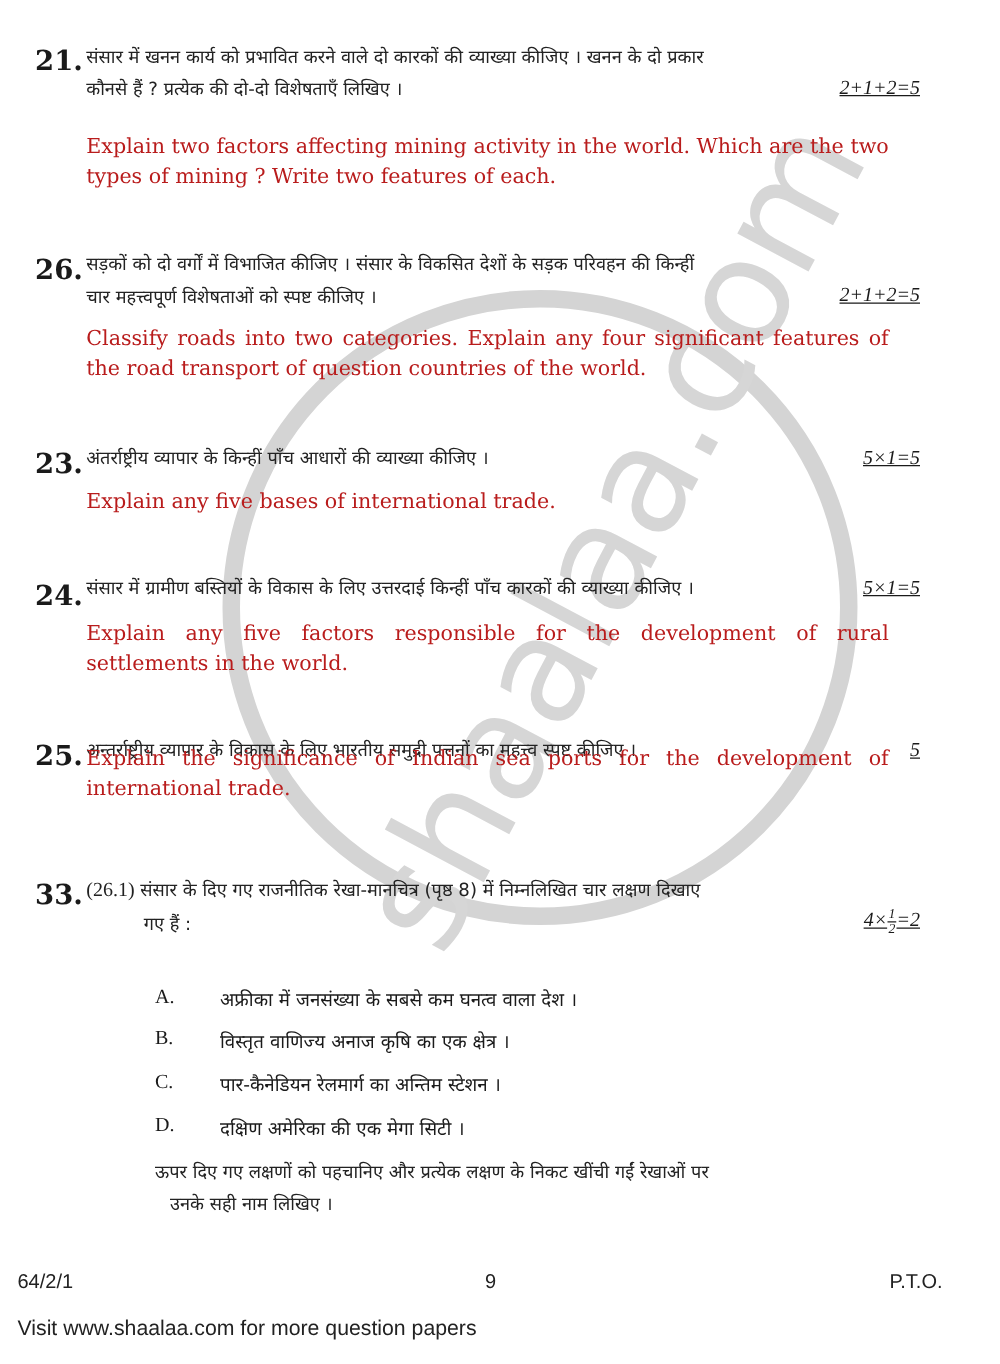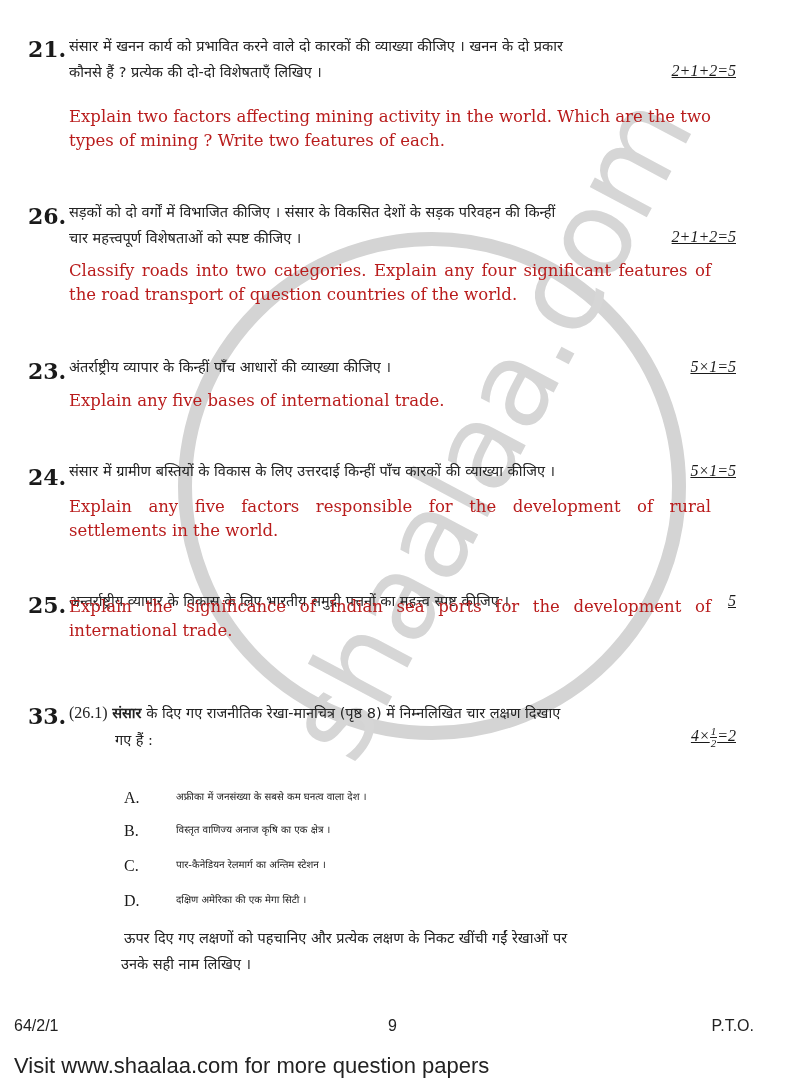--- a/index.html
+++ b/index.html
@@ -33,30 +33,30 @@
       position: absolute; left: 69px; width: 642px; font-size: 16.5px; line-height: 24px;
       text-align: justify; text-align-last: left; color: #b91c1c;
     }
     .marks {
       position: absolute; right: 64px; font-style: italic; font-size: 16px;
       font-family: "Liberation Serif", "DejaVu Serif", serif;
       text-decoration: underline;
     }
     .opt { position: absolute; left: 124px; font-size: 16px;
       font-family: "Liberation Serif", "DejaVu Serif", serif; }
-    .opt-text { position: absolute; left: 176px; font-size: 10px;
+    .opt-text { position: absolute; left: 176px; font-size: 15px;
       font-family: "DejaVu Sans", "Liberation Sans", sans-serif; }
     .frac { display: inline-block; vertical-align: middle; text-align: center; font-size: 11px; line-height: 11px; }
     .frac span { display: block; }
     .frac .num { border-bottom: 1px solid #222; padding: 0 1px; }
     .footer { position: absolute; font-family: "Liberation Sans", "DejaVu Sans", sans-serif;
       font-size: 16px; color: #222; z-index: 1; }
-    .visit { position: absolute; left: 14px; top: 1053px; font-size: 22px;
+    .visit { position: absolute; left: 14px; top: 1053px; font-size: 17px;
       font-family: "Liberation Sans", "DejaVu Sans", sans-serif; color: #222; z-index: 1; }
-    b.hl { font-weight: bold; }
+    b.hl { font-weight: normal; }
   </style>
 </head>
 <body>
 
 <div class="watermark"></div>
 <div class="wm-text">shaalaa.com</div>
 
 <div class="q">
   <span class="qnum" style="top:36px">21.</span>
   <div class="hi" style="top:34px">संसार में खनन कार्य को प्रभावित करने वाले दो कारकों की व्याख्या कीजिए । खनन के दो प्रकार</div>
@@ -109,19 +109,19 @@
   <span class="opt" style="top:789px">A.</span>
   <span class="opt-text" style="top:789px">अफ्रीका में जनसंख्या के सबसे कम घनत्व वाला देश ।</span>
   <span class="opt" style="top:822px">B.</span>
   <span class="opt-text" style="top:822px">विस्तृत वाणिज्य अनाज कृषि का एक क्षेत्र ।</span>
   <span class="opt" style="top:857px">C.</span>
   <span class="opt-text" style="top:857px">पार-कैनेडियन रेलमार्ग का अन्तिम स्टेशन ।</span>
   <span class="opt" style="top:892px">D.</span>
   <span class="opt-text" style="top:892px">दक्षिण अमेरिका की एक मेगा सिटी ।</span>
 
   <div class="hi" style="top:926px; left:124px; width:600px">ऊपर दिए गए लक्षणों को पहचानिए और प्रत्येक लक्षण के निकट खींची गईं रेखाओं पर</div>
-  <div class="hi" style="top:952px; left:121px">उनके सही नाम लिखिए ।</div>
+  <div class="hi" style="top:952px; left:136px">उनके सही नाम लिखिए ।</div>
 </div>
 
 <span class="footer" style="left:14px; top:1017px">64/2/1</span>
 <span class="footer" style="left:388px; top:1017px">9</span>
 <span class="footer" style="right:46px; top:1017px">P.T.O.</span>
 <div class="visit">Visit www.shaalaa.com for more question papers</div>
 
 </body></html>

